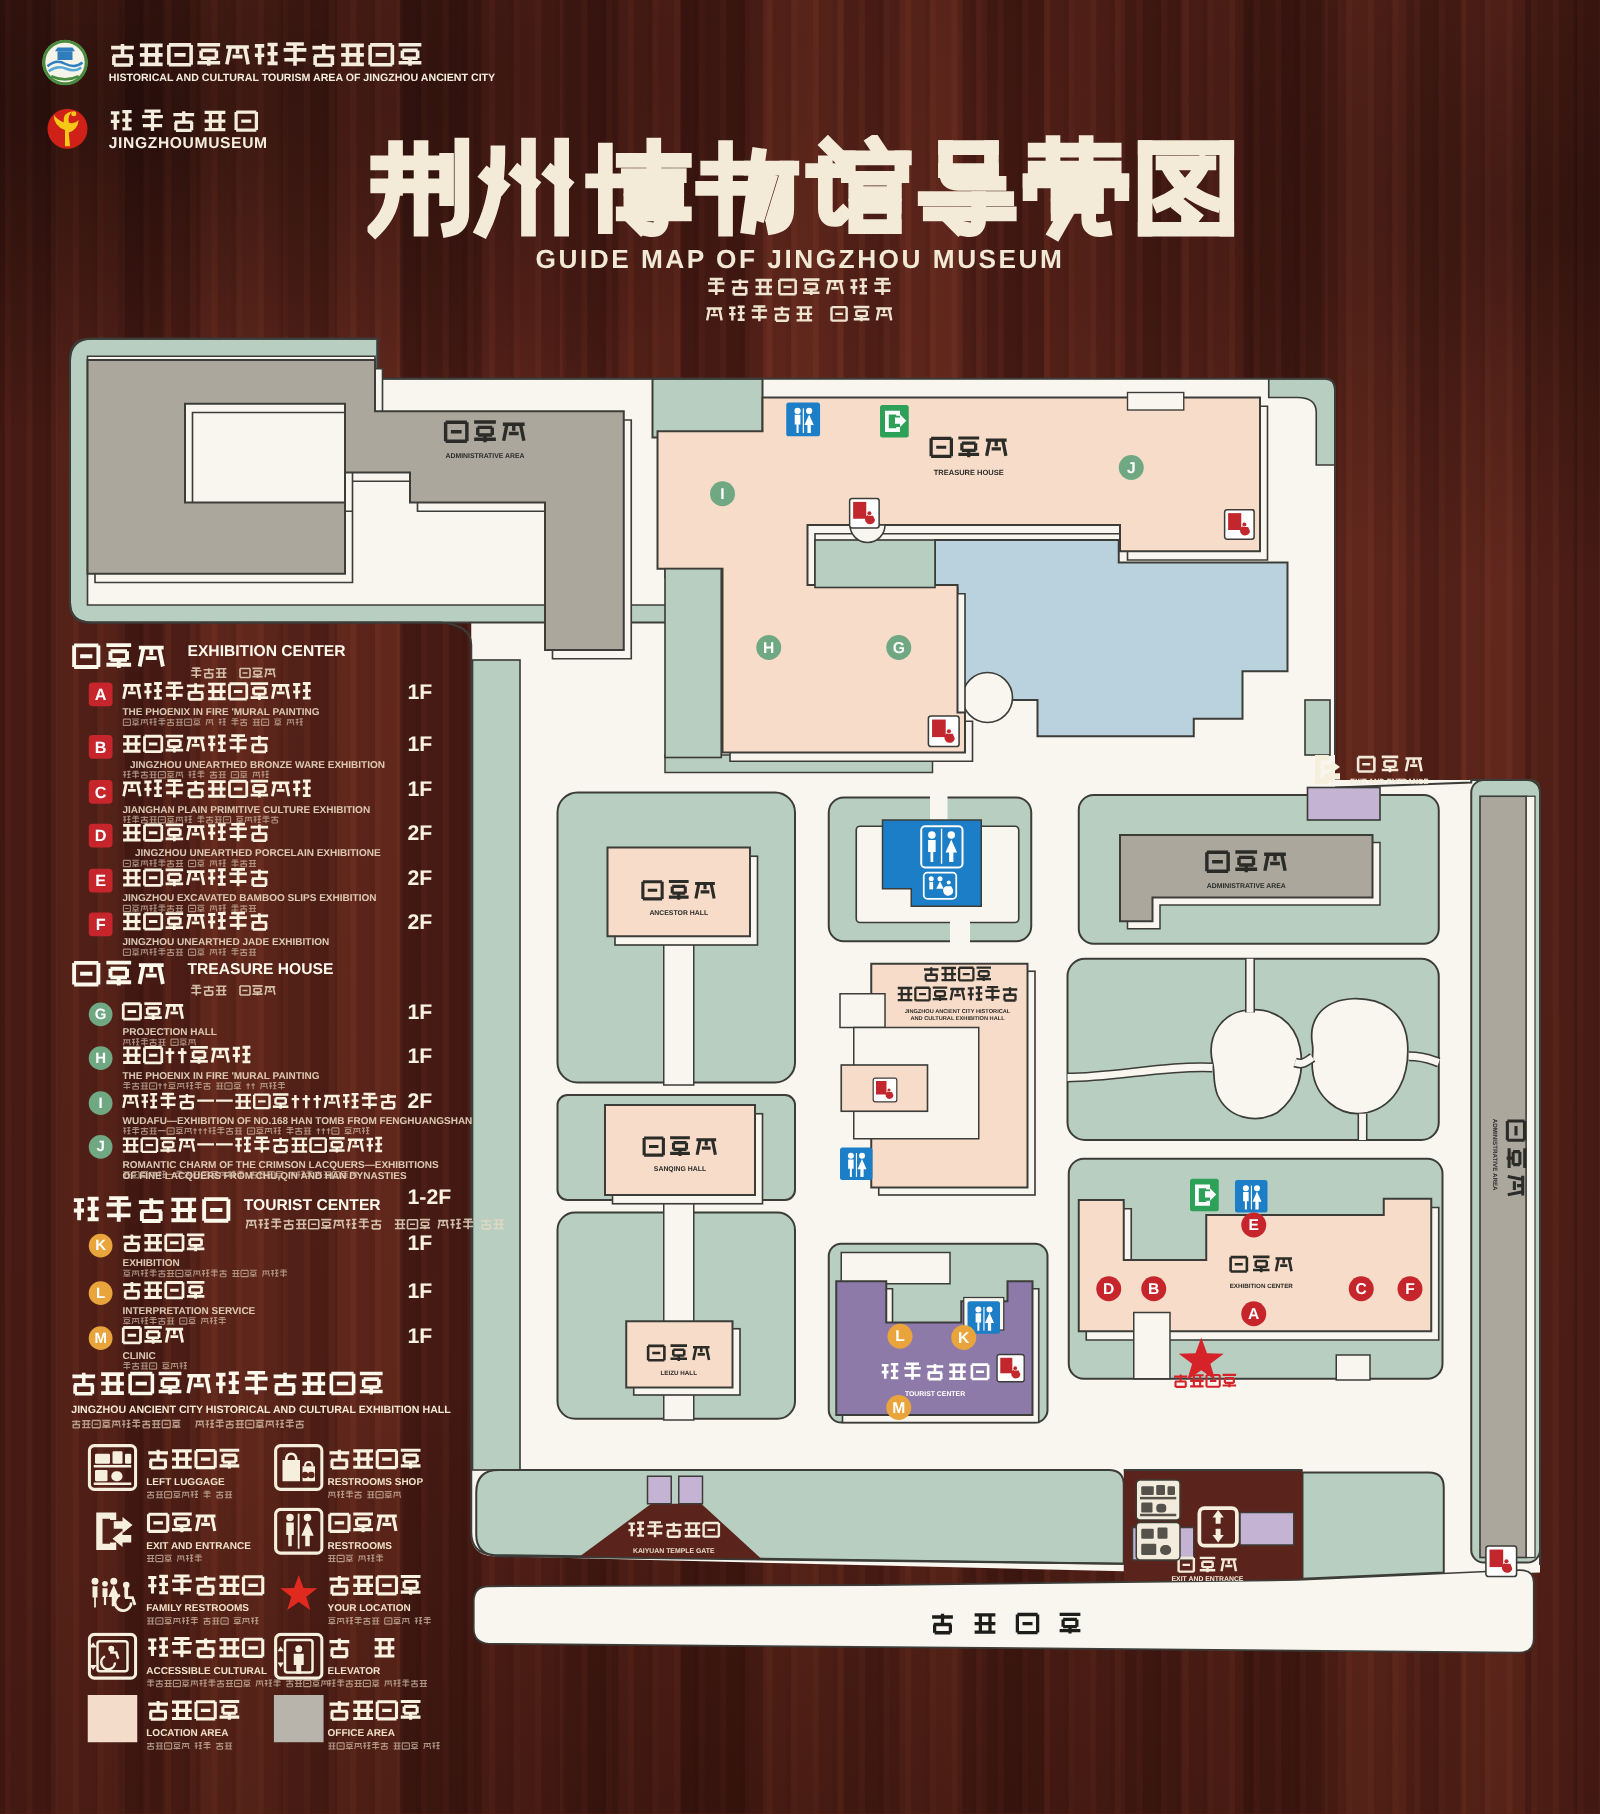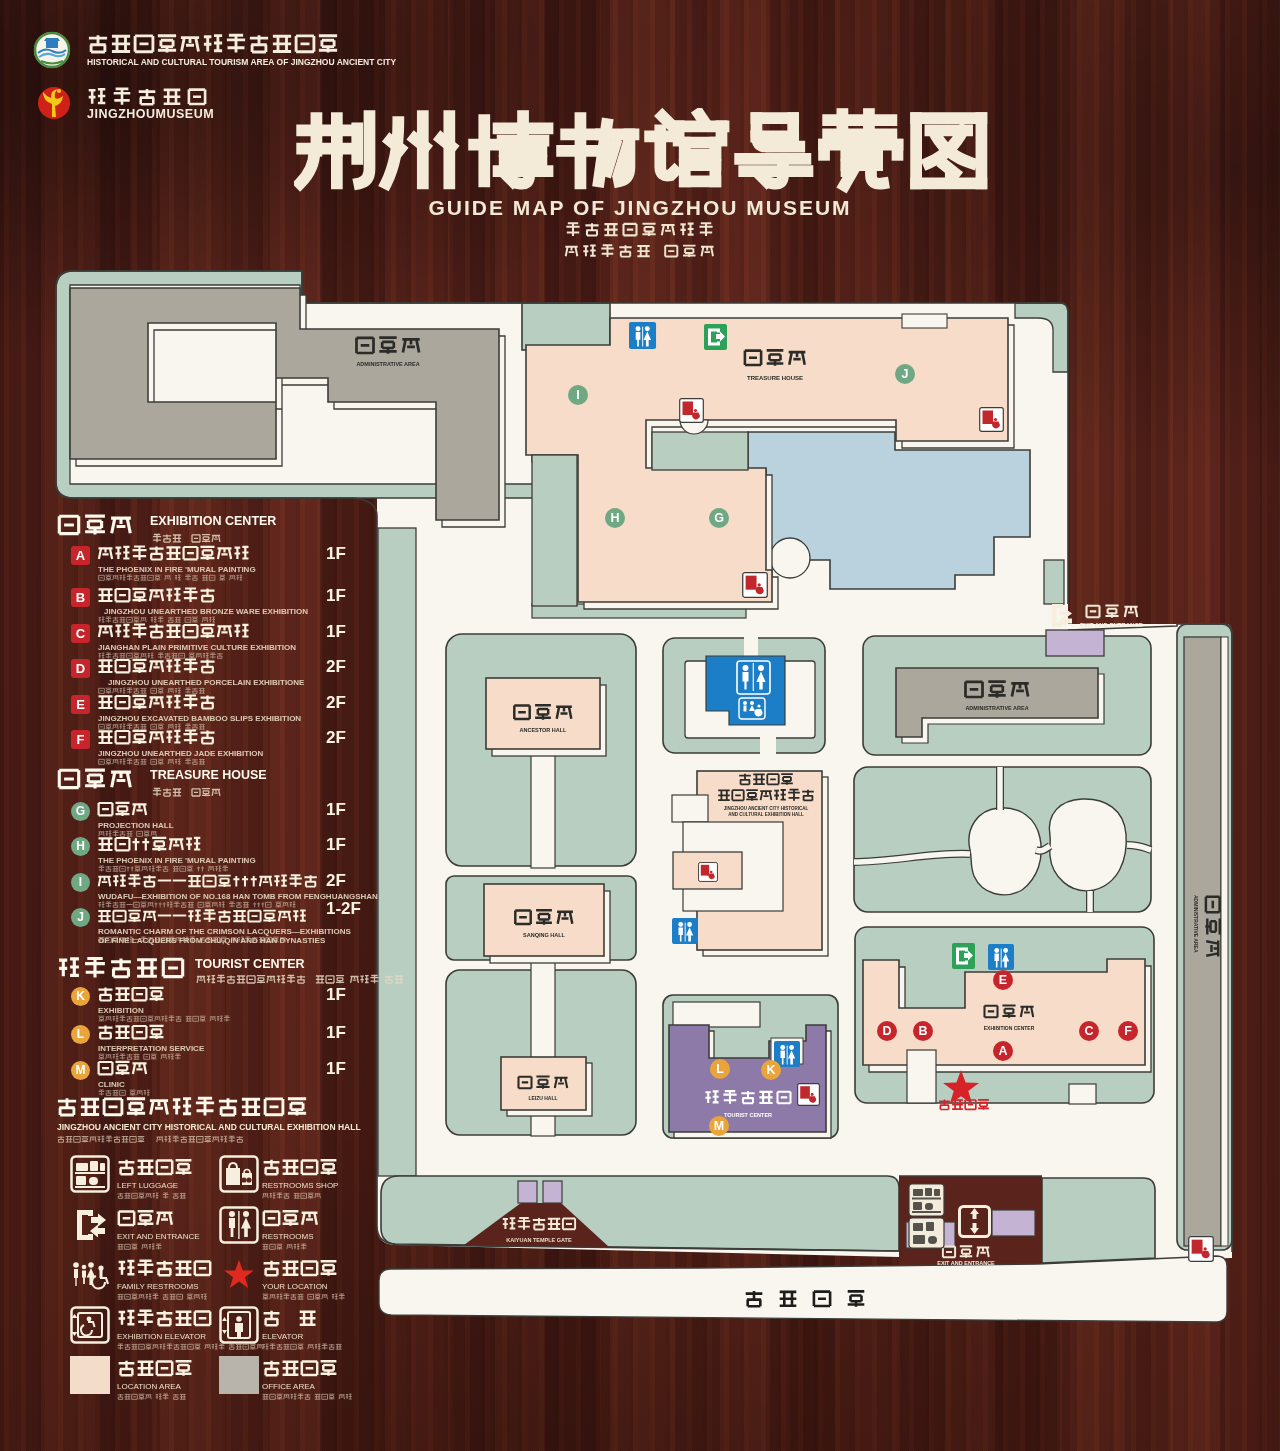--- a/index.html
+++ b/index.html
@@ -23,21 +23,21 @@
 .lgh-en{font-weight:bold;color:#fdf8ec;font-size:12.5px;}
 .lgh-sub{font-weight:bold;color:#e8d9c4;font-size:10px;opacity:.85;}
 .row-cn{font-weight:bold;color:#faf2e0;font-size:17px;letter-spacing:0px;white-space:nowrap;}
 .row-en{font-weight:bold;color:#e9d9c2;font-size:8px;opacity:.9;white-space:nowrap;}
 .row-ty{font-weight:bold;color:#dcc9b4;font-size:7px;opacity:.65;white-space:nowrap;}
 .fl{font-weight:bold;color:#faf2e0;font-size:17px;}
 .bsq{width:19px;height:19px;background:#c6252c;border-radius:3px;color:#fff;font-weight:bold;font-size:13px;text-align:center;line-height:19px;}
 .bci{width:19px;height:19px;background:#6fa883;border-radius:50%;color:#fff;font-weight:bold;font-size:12px;text-align:center;line-height:19px;}
 .boc{width:19px;height:19px;background:#e9a43b;border-radius:50%;color:#fff;font-weight:bold;font-size:12px;text-align:center;line-height:19px;}
 .ic-cn{font-weight:bold;color:#faf2e0;font-size:19px;letter-spacing:0;white-space:nowrap;}
-.ic-en{font-weight:normal;color:#efe0c8;font-size:8px;white-space:nowrap;}
+.ic-en{font-weight:bold;color:#efe0c8;font-size:8px;white-space:nowrap;}
 .ic-ty{font-weight:bold;color:#d9c6b0;font-size:7px;opacity:.7;white-space:nowrap;}
 </style></head>
 <body>
 
 <div id="wood"></div>
 <div id="tone"></div>
 <svg class="abs" style="left:0;top:0" width="1280" height="1451" viewBox="0 0 1280 1451">
 <defs>
 <g id="wc">
         <rect width="26" height="26" rx="2" fill="#1c7ec6"></rect>
@@ -1032,21 +1032,21 @@
         <path d="M132.9,1.8 L138.7,1.8 M134.0,1.8 L133.1,6.2 M137.6,1.8 L138.5,6.2 M134.5,4.2 L137.1,4.2 M135.8,1.8 L135.8,3.5" stroke-width="0.91"></path>
         <path d="M139.9,1.5 L142.3,1.5 M141.1,1.5 L141.1,6.2 M139.9,3.9 L142.3,3.9 M143.1,1.1 L145.7,1.1 M144.3,1.1 L144.3,6.2 M143.1,3.5 L145.7,3.5 M143.1,6.0 L145.7,6.0" stroke-width="0.91"></path>
         <path d="M149.8,1.0 L149.8,6.5 M146.9,2.5 L152.7,2.5 M147.1,5.0 L152.5,5.0 M147.5,1.0 L152.1,1.0" stroke-width="0.91"></path>
         <path d="M153.9,1.9 L159.7,1.9 M156.8,1.0 L156.8,4.1 M154.4,4.1 L159.2,4.1 M154.6,4.1 L154.6,6.4 M159.0,4.1 L159.0,6.4 M154.6,6.4 L159.0,6.4" stroke-width="0.91"></path>
         <path d="M160.9,1.4 L166.7,1.4 M160.9,3.8 L166.7,3.8 M160.9,6.2 L166.7,6.2 M162.5,1.4 L162.5,6.2 M165.2,1.4 L165.2,6.2" stroke-width="0.91"></path>
         <path d="M168.0,1.3 L173.6,1.3 M168.0,1.3 L168.0,6.3 M173.6,1.3 L173.6,6.3 M168.0,6.3 L173.6,6.3 M169.4,3.8 L172.2,3.8" stroke-width="0.91"></path>
         <path d="M174.9,1.2 L180.7,1.2 M175.9,2.6 L179.7,2.6 M175.9,2.6 L175.9,4.6 M179.7,2.6 L179.7,4.6 M175.9,4.6 L179.7,4.6 M174.9,5.8 L180.7,5.8 M177.8,4.6 L177.8,6.5" stroke-width="0.91"></path>
         <path d="M181.9,1.8 L187.7,1.8 M183.0,1.8 L182.1,6.2 M186.6,1.8 L187.5,6.2 M183.5,4.2 L186.1,4.2 M184.8,1.8 L184.8,3.5" stroke-width="0.91"></path>
       </g>
     </svg></div>
-<div class="abs fl" style="left:326px;top:899px;">1-2F</div>
+<div class="abs fl" style="left:326px;top:948px;">1-2F</div>
 
 <div class="abs lgh-cn" style="left:57px;top:955px;"><svg width="130" height="30" style="display:inline-block;vertical-align:top">
       <g stroke="#fdf8ec" fill="none" stroke-linecap="butt">
         <path d="M2.1,5.1 L10.2,5.1 M6.3,5.1 L6.3,21.2 M2.1,13.4 L10.2,13.4 M13.1,3.9 L21.9,3.9 M17.3,3.9 L17.3,21.2 M13.1,12.0 L21.9,12.0 M13.1,20.4 L21.9,20.4" stroke-width="3.12"></path>
         <path d="M38.0,3.5 L38.0,22.4 M28.1,8.6 L47.9,8.6 M28.7,17.3 L47.3,17.3 M30.3,3.5 L45.7,3.5" stroke-width="3.12"></path>
         <path d="M54.1,6.7 L73.9,6.7 M64.0,3.5 L64.0,13.9 M55.6,13.9 L72.4,13.9 M56.5,13.9 L56.5,21.8 M71.5,13.9 L71.5,21.8 M56.5,21.8 L71.5,21.8" stroke-width="3.12"></path>
         <path d="M80.1,4.7 L99.9,4.7 M80.1,13.0 L99.9,13.0 M80.1,21.2 L99.9,21.2 M85.6,4.7 L85.6,21.2 M94.9,4.7 L94.9,21.2" stroke-width="3.12"></path>
         <path d="M106.3,4.3 L125.7,4.3 M106.3,4.3 L106.3,21.6 M125.7,4.3 L125.7,21.6 M106.3,21.6 L125.7,21.6 M111.1,13.0 L120.9,13.0" stroke-width="3.12"></path>
       </g>
     </svg></div>
@@ -1401,21 +1401,21 @@
 
 <div class="abs ic-cn" style="left:117px;top:1308px;"><svg width="97" height="24" style="display:inline-block;vertical-align:top">
       <g stroke="#faf2e0" fill="none" stroke-linecap="butt">
         <path d="M1.6,4.0 L8.1,4.0 M5.0,4.0 L5.0,16.8 M1.6,10.6 L8.1,10.6 M10.4,3.1 L17.4,3.1 M13.7,3.1 L13.7,16.8 M10.4,9.5 L17.4,9.5 M10.4,16.2 L17.4,16.2" stroke-width="2.47"></path>
         <path d="M28.5,2.8 L28.5,17.7 M20.6,6.8 L36.4,6.8 M21.2,13.7 L35.8,13.7 M22.4,2.8 L34.6,2.8" stroke-width="2.47"></path>
         <path d="M39.6,5.3 L55.4,5.3 M47.5,2.8 L47.5,11.0 M40.9,11.0 L54.1,11.0 M41.6,11.0 L41.6,17.3 M53.4,11.0 L53.4,17.3 M41.6,17.3 L53.4,17.3" stroke-width="2.47"></path>
         <path d="M58.6,3.7 L74.4,3.7 M58.6,10.3 L74.4,10.3 M58.6,16.8 L74.4,16.8 M63.0,3.7 L63.0,16.8 M70.3,3.7 L70.3,16.8" stroke-width="2.47"></path>
         <path d="M77.8,3.4 L93.2,3.4 M77.8,3.4 L77.8,17.1 M93.2,3.4 L93.2,17.1 M77.8,17.1 L93.2,17.1 M81.7,10.3 L89.3,10.3" stroke-width="2.47"></path>
       </g>
     </svg></div>
-<div class="abs ic-en" style="left:117px;top:1332px;">EXHIBITION ELEVATOR</div>
+<div class="abs ic-en" style="left:117px;top:1332px;">ACCESSIBLE CULTURAL</div>
 <div class="abs ic-ty" style="left:117px;top:1343px;"><svg width="148" height="9" style="display:inline-block;vertical-align:top">
       <g stroke="#d9c6b0" fill="none" stroke-linecap="butt">
         <path d="M3.5,1.0 L3.5,6.5 M0.6,2.5 L6.4,2.5 M0.8,5.0 L6.2,5.0 M1.2,1.0 L5.8,1.0" stroke-width="0.91"></path>
         <path d="M7.6,1.9 L13.4,1.9 M10.5,1.0 L10.5,4.1 M8.1,4.1 L12.9,4.1 M8.3,4.1 L8.3,6.4 M12.7,4.1 L12.7,6.4 M8.3,6.4 L12.7,6.4" stroke-width="0.91"></path>
         <path d="M14.6,1.4 L20.4,1.4 M14.6,3.8 L20.4,3.8 M14.6,6.2 L20.4,6.2 M16.2,1.4 L16.2,6.2 M18.9,1.4 L18.9,6.2" stroke-width="0.91"></path>
         <path d="M21.7,1.3 L27.3,1.3 M21.7,1.3 L21.7,6.3 M27.3,1.3 L27.3,6.3 M21.7,6.3 L27.3,6.3 M23.1,3.8 L25.9,3.8" stroke-width="0.91"></path>
         <path d="M28.6,1.2 L34.4,1.2 M29.6,2.6 L33.4,2.6 M29.6,2.6 L29.6,4.6 M33.4,2.6 L33.4,4.6 M29.6,4.6 L33.4,4.6 M28.6,5.8 L34.4,5.8 M31.5,4.6 L31.5,6.5" stroke-width="0.91"></path>
         <path d="M35.6,1.8 L41.4,1.8 M36.7,1.8 L35.8,6.2 M40.3,1.8 L41.2,6.2 M37.2,4.2 L39.8,4.2 M38.5,1.8 L38.5,3.5" stroke-width="0.91"></path>
         <path d="M42.6,1.5 L45.0,1.5 M43.8,1.5 L43.8,6.2 M42.6,3.9 L45.0,3.9 M45.8,1.1 L48.4,1.1 M47.0,1.1 L47.0,6.2 M45.8,3.5 L48.4,3.5 M45.8,6.0 L48.4,6.0" stroke-width="0.91"></path>
         <path d="M52.5,1.0 L52.5,6.5 M49.6,2.5 L55.4,2.5 M49.8,5.0 L55.2,5.0 M50.2,1.0 L54.8,1.0" stroke-width="0.91"></path>

